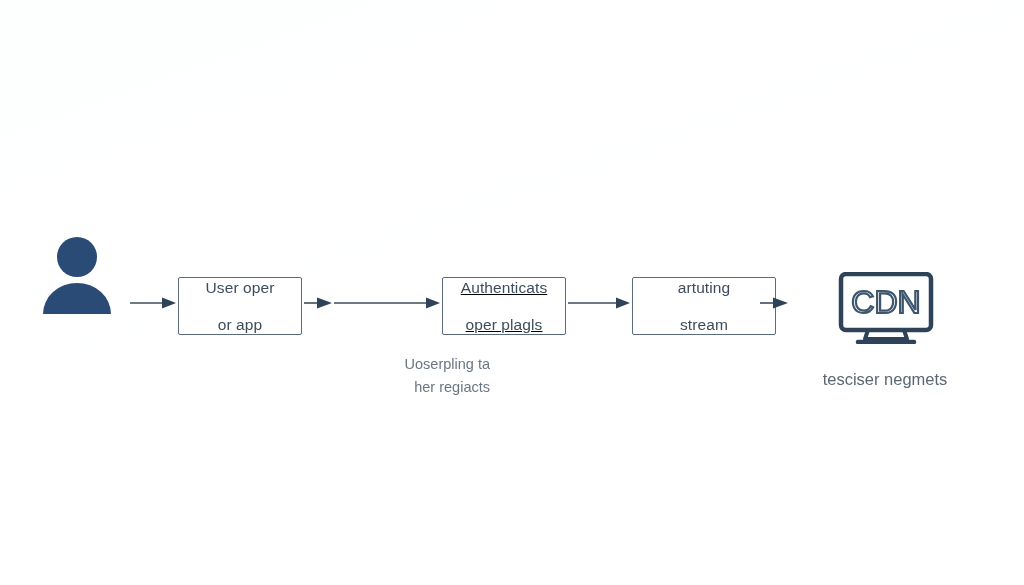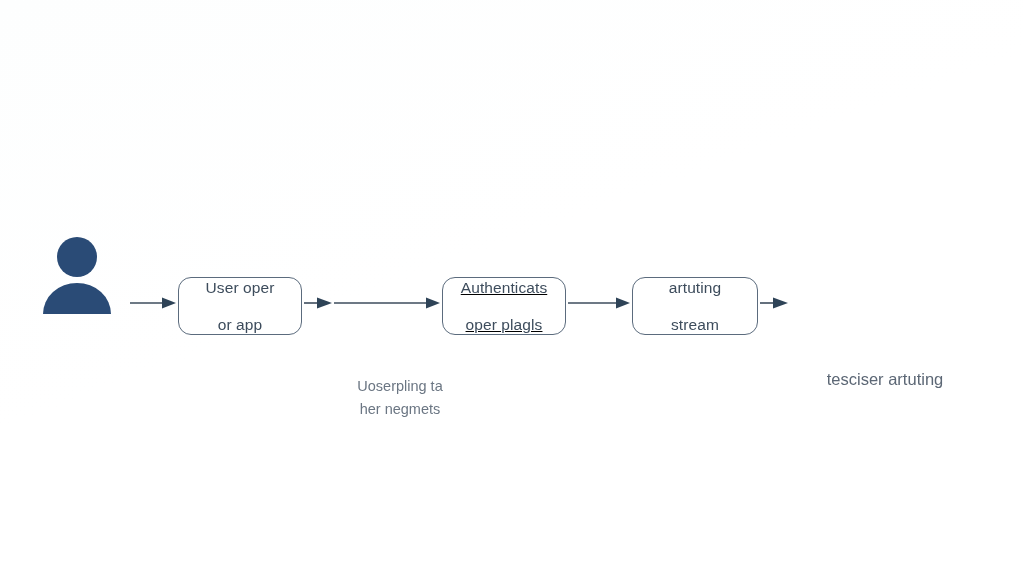--- a/index.html
+++ b/index.html
@@ -28,37 +28,37 @@
     width: 74px;
     height: 78px;
   }
 
   
   .proc-box {
     position: absolute;
     box-sizing: border-box;
     background: #ffffff;
     border: 1.3px solid #5b6b7d;
-    border-radius: 13px;
+    border-radius: 2px;
     display: flex;
     flex-direction: column;
     align-items: center;
     justify-content: center;
     gap: 21px;
   }
   .proc-line {
     font-size: 15.5px;
     line-height: 1;
     color: #3d4c5c;
     letter-spacing: 0.1px;
     white-space: nowrap;
   }
   #box-1 { left: 178px; top: 277px; width: 124px; height: 58px; }
   #box-2 { left: 442px; top: 277px; width: 124px; height: 58px; text-decoration: underline; }
-  #box-3 { left: 632px; top: 277px; width: 126px; height: 58px; }
+  #box-3 { left: 632px; top: 277px; width: 144px; height: 58px; }
 
   
   .arrow-svg {
     position: absolute;
     overflow: visible;
   }
   .arrow-line {
     stroke: #3d4c5c;
     stroke-width: 1.6;
     fill: none;
@@ -71,22 +71,23 @@
   .caption {
     position: absolute;
     color: #6b7683;
     font-size: 14.5px;
     line-height: 1.62;
     text-align: center;
     white-space: nowrap;
   }
   #caption-flow {
     left: 310px;
-    top: 375px;
+    top: 353px;
     width: 180px;
+    text-align: right;
   }
   #caption-cdn {
     left: 770px;
     top: 366px;
     width: 230px;
     font-size: 16.5px;
     color: #5c6775;
   }
 
   
@@ -144,21 +145,29 @@
   <div class="proc-box" id="box-3">
     <span class="proc-line">artuting</span>
     <span class="proc-line">stream</span>
   </div>
 
   <svg class="arrow-svg" style="left:760px; top:296px;" width="30" height="14">
     <line class="arrow-line" x1="0" y1="7" x2="16" y2="7"></line>
     <polygon class="arrow-head" points="13,1.5 28,7 13,12.5"></polygon>
   </svg>
 
+  <div class="monitor">
+    <svg width="96" height="72" viewBox="0 0 96 72" xmlns="http://www.w3.org/2000/svg">
+      <rect x="3" y="2" width="90" height="56" rx="5" ry="5" fill="none" stroke="#2e4357" stroke-width="4.5"></rect>
+      <path d="M30 58 L27 67 L69 67 L66 58" fill="none" stroke="#2e4357" stroke-width="4" stroke-linejoin="round"></path>
+      <path d="M20 70 L76 70" stroke="#2e4357" stroke-width="4.5" stroke-linecap="round"></path>
+      <text x="48" y="41" text-anchor="middle" font-family="Liberation Sans, sans-serif" font-size="32" fill="none" stroke="#3d566e" stroke-width="2.2">CDN</text>
+    </svg>
+  </div>
 
   <div class="caption" id="caption-flow">
     <div>Uoserpling ta</div>
-    <div>her negmets</div>
+    <div>her regiacts</div>
   </div>
 
-  <div class="caption" id="caption-cdn">tesciser artuting</div>
+  <div class="caption" id="caption-cdn">tesciser negmets</div>
 
 </div>
 
 </body></html>

